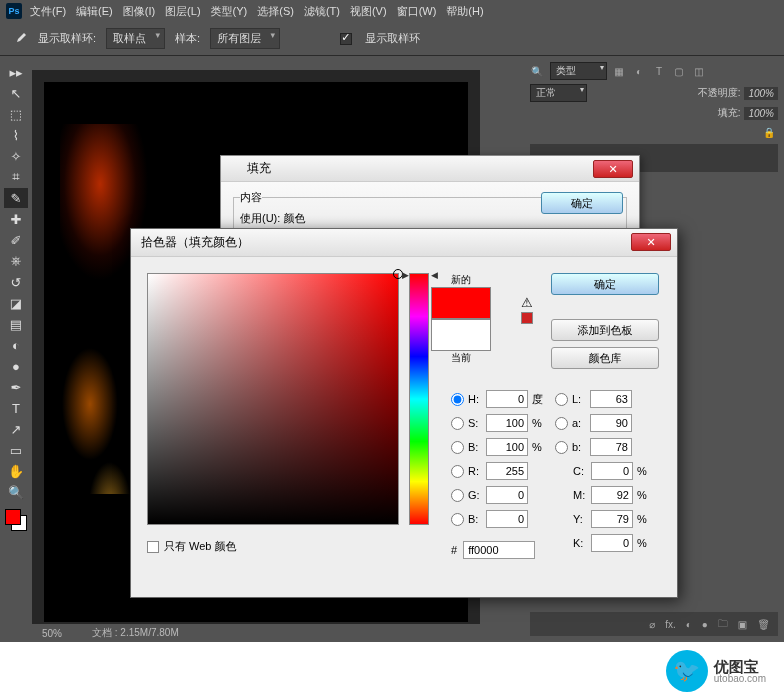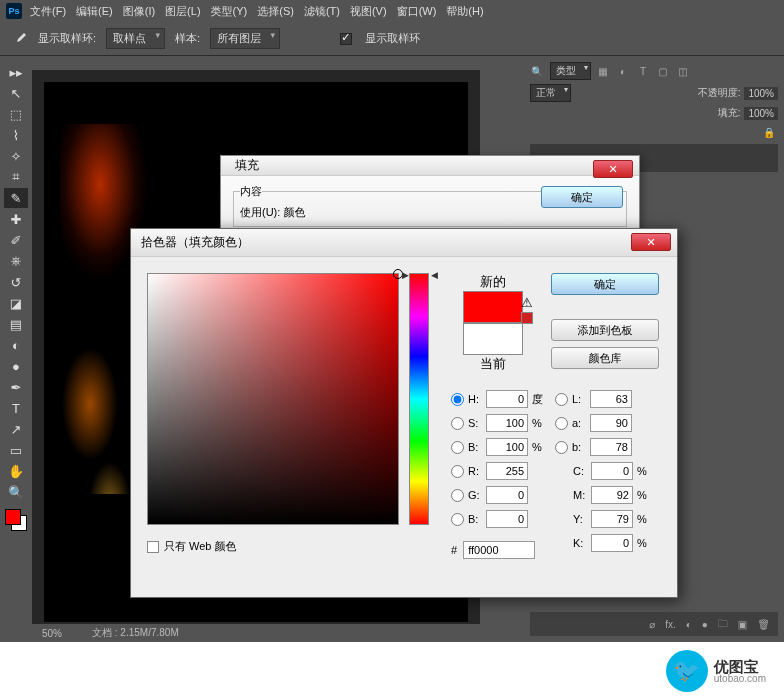--- a/index.html
+++ b/index.html
@@ -30,45 +30,45 @@
 .canvas-inner { position:absolute; inset:12px 12px 20px 12px; background:#000; overflow:hidden; }
 .canvas-inner .fire { position:absolute; left:16px; top:42px; width:98px; height:370px; background:radial-gradient(ellipse 60px 120px at 40px 60px, rgba(255,60,0,.7), rgba(80,10,0,.3) 60%, transparent 80%), radial-gradient(ellipse 40px 80px at 30px 280px, rgba(255,120,0,.6), transparent 70%), radial-gradient(ellipse 30px 60px at 50px 380px, rgba(255,180,40,.5), transparent 70%); }
 .canvas-inner .wm { position:absolute; left:50%; top:380px; transform:translateX(-50%); color:#fff; font-size:26px; font-weight:bold; font-style:italic; white-space:nowrap; }
 .ruler-top { position:absolute; top:14px; left:32px; width:448px; height:12px; background:#535353; font-size:7px; color:#888; }
 .statusbar { position:absolute; left:32px; bottom:0; height:18px; width:448px; background:#535353; color:#bbb; font-size:10px; display:flex; align-items:center; padding:0 10px; gap:30px; }
 .panels { position:absolute; right:0; top:0; width:260px; bottom:0; background:#535353; padding:6px; }
 .panel-tabs { display:flex; gap:4px; font-size:11px; color:#bbb; margin-bottom:4px; }
 .panel-tabs .ptab { padding:3px 8px; background:#3f3f3f; }
 .panel-tabs .ptab.sel { color:#fff; }
 .row1 { display:flex; align-items:center; gap:4px; font-size:10px; color:#ccc; margin-bottom:4px; }
-.row1 .dd2 { background:#3a3a3a; border:1px solid #222; padding:1px 14px 1px 5px; position:relative; }
+.row1 .dd2 { background:#3a3a3a; border:1px solid #222; padding:1px 30px 1px 5px; position:relative; }
 .row1 .dd2::after { content:"▾"; position:absolute; right:2px; top:0; font-size:8px; }
 .row1 .pico { width:16px; height:16px; display:flex; align-items:center; justify-content:center; color:#aaa; }
-.row1 .pct { background:#3a3a3a; padding:1px 4px; font-size:10px; }
+.row1 .pct { background:#3a3a3a; padding:1px 4px; font-size:10px;font-style:italic; }
 .layer-list { background:#3a3a3a; height:28px; margin-top:4px; }
 .panel-bottom { position:absolute; bottom:6px; left:6px; right:6px; height:24px; background:#3f3f3f; display:flex; align-items:center; justify-content:flex-end; gap:10px; padding:0 8px; color:#aaa; font-size:10px; }
 
 
 .fill-dlg { position:absolute; left:220px; top:155px; width:420px; height:106px; background:linear-gradient(#fff,#e8e8e8); border:1px solid #888; box-shadow:2px 2px 8px rgba(0,0,0,.4); }
-.fill-dlg .tbar { height:20px; background:linear-gradient(#f8f8f8,#e0e0e0); border-bottom:1px solid #ccc; display:flex; align-items:center; padding-left:14px; font-size:12px; position:relative; }
+.fill-dlg .tbar { height:26px; background:linear-gradient(#f8f8f8,#e0e0e0); border-bottom:1px solid #ccc; display:flex; align-items:center; padding-left:26px; font-size:12px; position:relative; }
 .fill-dlg .xbtn { position:absolute; right:6px; top:4px; width:40px; height:18px; background:linear-gradient(#e67,#c22); border:1px solid #922; border-radius:2px; color:#fff; display:flex; align-items:center; justify-content:center; font-size:11px; }
 .fill-dlg .body { padding:8px 12px; position:relative; height:76px; }
 .fill-dlg fieldset { border:1px solid #bbb; padding:6px; font-size:11px; }
 .fill-dlg .okbtn { position:absolute; right:16px; top:10px; width:82px; height:22px; background:linear-gradient(#dff,#ace); border:1px solid #48a; border-radius:3px; font-size:11px; display:flex; align-items:center; justify-content:center; }
 
 
 .cp-dlg { position:absolute; left:130px; top:228px; width:548px; height:370px; background:#eee; border:1px solid #666; box-shadow:3px 3px 14px rgba(0,0,0,.6); }
 .cp-dlg .tbar { height:28px; background:linear-gradient(#f8f8f8,#e0e0e0); border-bottom:1px solid #ccc; display:flex; align-items:center; padding-left:10px; font-size:12px; position:relative; }
 .cp-dlg .xbtn { position:absolute; right:6px; top:4px; width:40px; height:18px; background:linear-gradient(#e67,#c22); border:1px solid #922; border-radius:2px; color:#fff; display:flex; align-items:center; justify-content:center; font-size:11px; }
 .cp-body { position:relative; height:342px; }
 .cp-field { position:absolute; left:16px; top:16px; width:252px; height:252px; background:linear-gradient(to top, #000, transparent), linear-gradient(to right, #fff, #ff0000); border:1px solid #888; }
 .cp-field .cursor { position:absolute; right:-5px; top:-5px; width:10px; height:10px; border:1px solid #000; border-radius:50%; }
 .cp-hue { position:absolute; left:278px; top:16px; width:20px; height:252px; background:linear-gradient(to bottom,#f00,#f0f 17%,#00f 33%,#0ff 50%,#0f0 67%,#ff0 83%,#f00); border:1px solid #888; }
 .cp-hue .arrow { position:absolute; top:-4px; left:-8px; width:36px; display:flex; justify-content:space-between; font-size:9px; color:#333; }
-.cp-new { position:absolute; left:332px; top:16px; text-align:center; font-size:13px; }
+.cp-new { position:absolute; left:300px; top:16px; text-align:center; font-size:10px; }
 .cp-new .sw { width:60px; height:32px; border:1px solid #888; }
 .cp-new .sw.top { background:#ff0000; }
 .cp-new .sw.bot { background:#fff; }
 .cp-warn { position:absolute; left:390px; top:38px; font-size:13px; }
 .cp-warn .tri { color:#000; }
 .cp-warn .box { width:12px; height:12px; background:#c22; border:1px solid #888; margin-top:2px; }
 .cp-btns { position:absolute; right:18px; top:16px; width:108px; display:flex; flex-direction:column; gap:6px; }
 .cp-btns .btn { height:22px; background:linear-gradient(#fafafa,#ddd); border:1px solid #999; border-radius:3px; font-size:11px; display:flex; align-items:center; justify-content:center; }
 .cp-btns .btn.ok { background:linear-gradient(#dff,#ace); border:1px solid #48a; }
 .cp-btns .gap { height:12px; }

